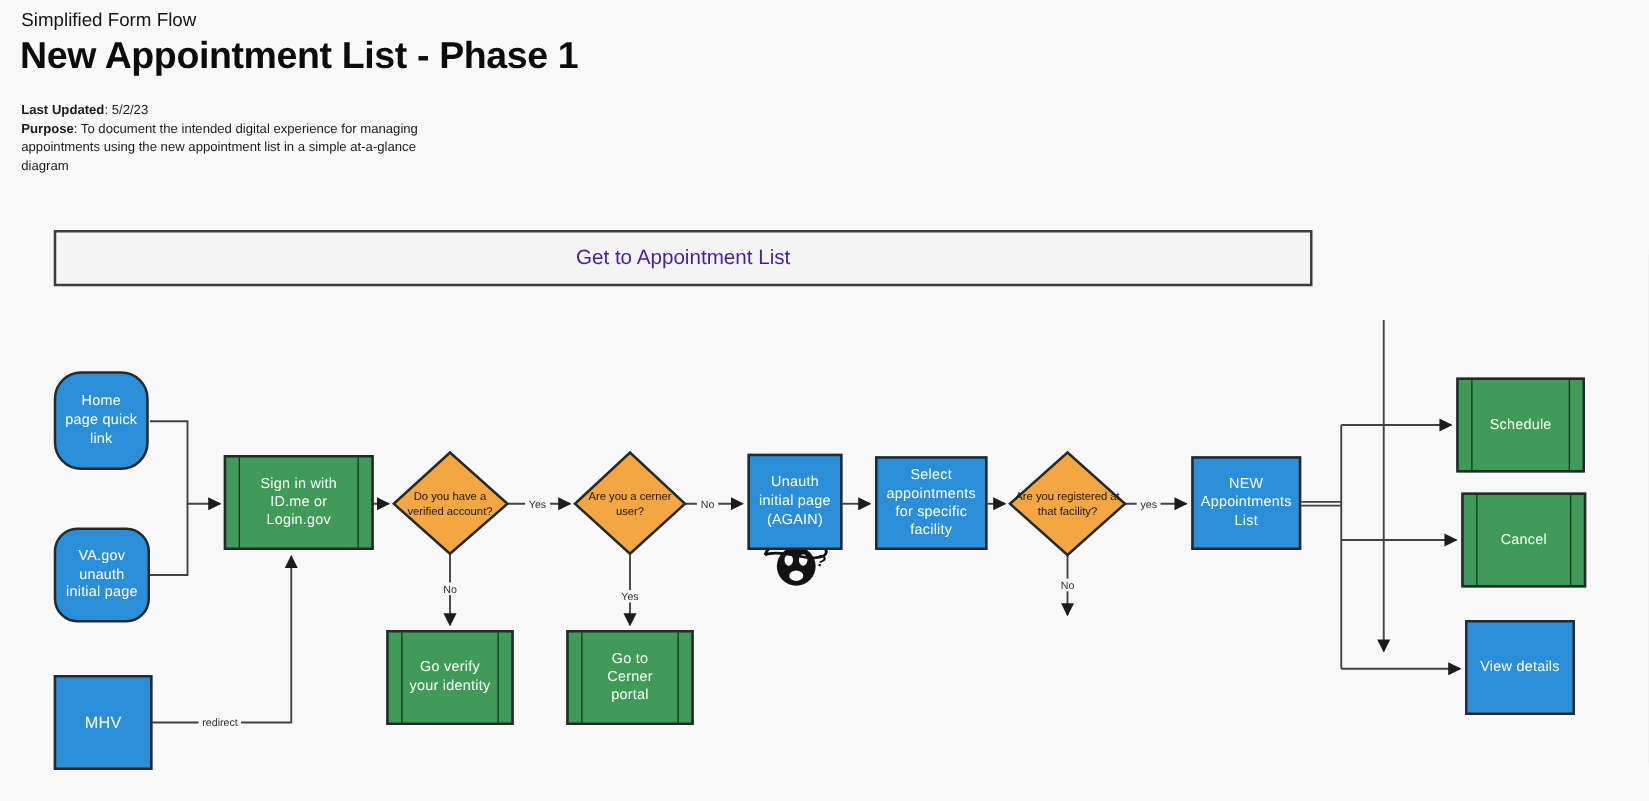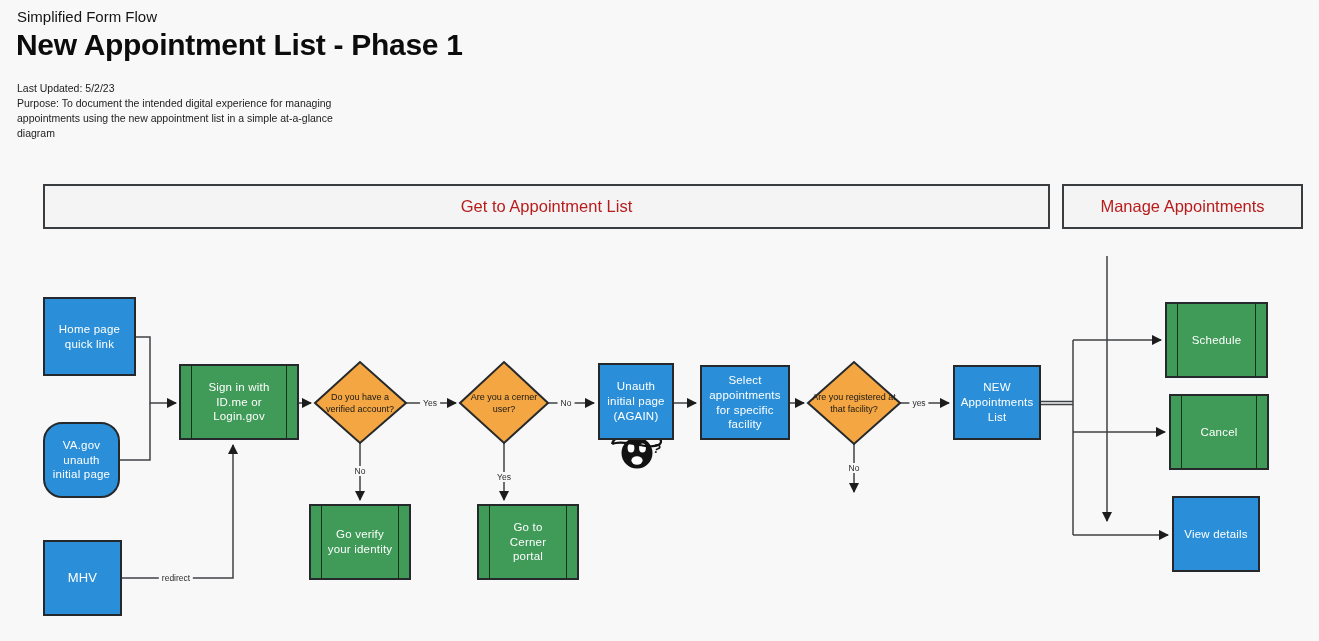--- a/index.html
+++ b/index.html
@@ -13,29 +13,29 @@
     position:relative; width:1319px; height:641px; overflow:hidden;
     background:var(--background);
     font-family:"Liberation Sans", sans-serif;
     color:var(--ink);
     padding-left:48px;
   }
   
   .kicker{position:absolute; left:17px; top:8px; font-size:15px; color:#141414;}
   .title{position:absolute; left:16px; top:28px; font-size:30px; font-weight:800; letter-spacing:-0.3px; color:#0c0c0c;}
   .meta{position:absolute; left:17px; font-size:10.5px; line-height:1.45; color:#1c1c1c;}
-  .meta b{font-weight:400;text-align:right;}
+  .meta b{font-weight:700;text-align:right;}
   .meta.updated{top:81px;}
   .meta.purpose{top:96px; width:345px;}
   
   .section-box{
     position:absolute; top:184px; height:45px;
     background:var(--section-fill); border:2px solid #3a3d40;
     display:flex; align-items:center; justify-content:center;
-    font-size:16.5px; color:#b91c1c;
+    font-size:16.5px; color:#4c1d95;
   }
   .section-get{left:43px; width:1007px;}
   .section-manage{left:1062px; width:241px;}
   
   svg.wires{position:absolute; left:0; top:0; width:1319px; height:641px;}
   .edge{stroke:var(--edge); stroke-width:1.5; fill:none;}
   .arrowhead{fill:#1c1c1c;}
   .diamond{fill:var(--orange); stroke:var(--border); stroke-width:2;}
   
   .node{
@@ -65,21 +65,20 @@
 <body>
 
 <div class="stage">
 
   <div class="kicker">Simplified Form Flow</div>
   <div class="title">New Appointment List - Phase 1</div>
   <div class="meta updated"><b>Last Updated</b><span>: 5/2/23</span></div>
   <div class="meta purpose"><b>Purpose</b><span>: To document the intended digital experience for managing appointments using the new appointment list in a simple at-a-glance diagram</span></div>
 
   <div class="section-box section-get">Get to Appointment List</div>
-  <div class="section-box section-manage">Manage Appointments</div>
 
   <svg class="wires" viewBox="0 0 1319 641">
     <defs>
       <marker id="arw" viewBox="0 0 10 10" refX="9" refY="5" markerWidth="7" markerHeight="7" orient="auto-start-reverse">
         <path class="arrowhead" d="M0,0 L10,5 L0,10 z"></path>
       </marker>
     </defs>
 
     <path class="edge" d="M120,337 L150,337 L150,403 L176,403" marker-end="url(#arw)"></path>
     <path class="edge" d="M120,460 L150,460 L150,403"></path>
@@ -124,37 +123,37 @@
   <div class="diamond-label" style="left:854px; top:403px;">Are you registered at that facility?</div>
 
   <div class="edge-label" style="left:430px; top:403px;">Yes</div>
   <div class="edge-label" style="left:360px; top:471px;">No</div>
   <div class="edge-label" style="left:566px; top:403px;">No</div>
   <div class="edge-label" style="left:504px; top:477px;">Yes</div>
   <div class="edge-label" style="left:919px; top:403px;">yes</div>
   <div class="edge-label" style="left:854px; top:468px;">No</div>
   <div class="edge-label" style="left:176px; top:578px;">redirect</div>
 
-  <div class="node blue" style="left:43px; top:297px; width:93px; height:79px;">
+  <div class="node blue" style="left:43px; top:297px; width:76px; height:79px;border-radius:22px;">
       <span>Home page quick link</span>
     </div>
   <div class="node blue" style="left:43px; top:422px; width:77px; height:76px;border-radius:19px;">
       <span>VA.gov unauth initial page</span>
     </div>
   <div class="node blue" style="left:43px; top:540px; width:79px; height:76px; font-size:13px;">
       <span>MHV</span>
     </div>
 
   <div class="node green" style="left:179px; top:364px; width:120px; height:76px;">
       <span>Sign in with ID.me or Login.gov</span>
     </div>
   <div class="node green" style="left:309px; top:504px; width:102px; height:76px;">
       <span>Go verify your identity</span>
     </div>
-  <div class="node green" style="left:477px; top:504px; width:102px; height:76px;">
+  <div class="node green" style="left:453px; top:504px; width:102px; height:76px;">
       <span>Go to Cerner portal</span>
     </div>
 
   <div class="node blue" style="left:598px; top:363px; width:76px; height:77px;">
       <span>Unauth initial page (AGAIN)</span>
     </div>
   <div class="node blue" style="left:700px; top:365px; width:90px; height:75px;">
       <span>Select appointments for specific facility</span>
     </div>
   <div class="node blue" style="left:953px; top:365px; width:88px; height:75px;">

